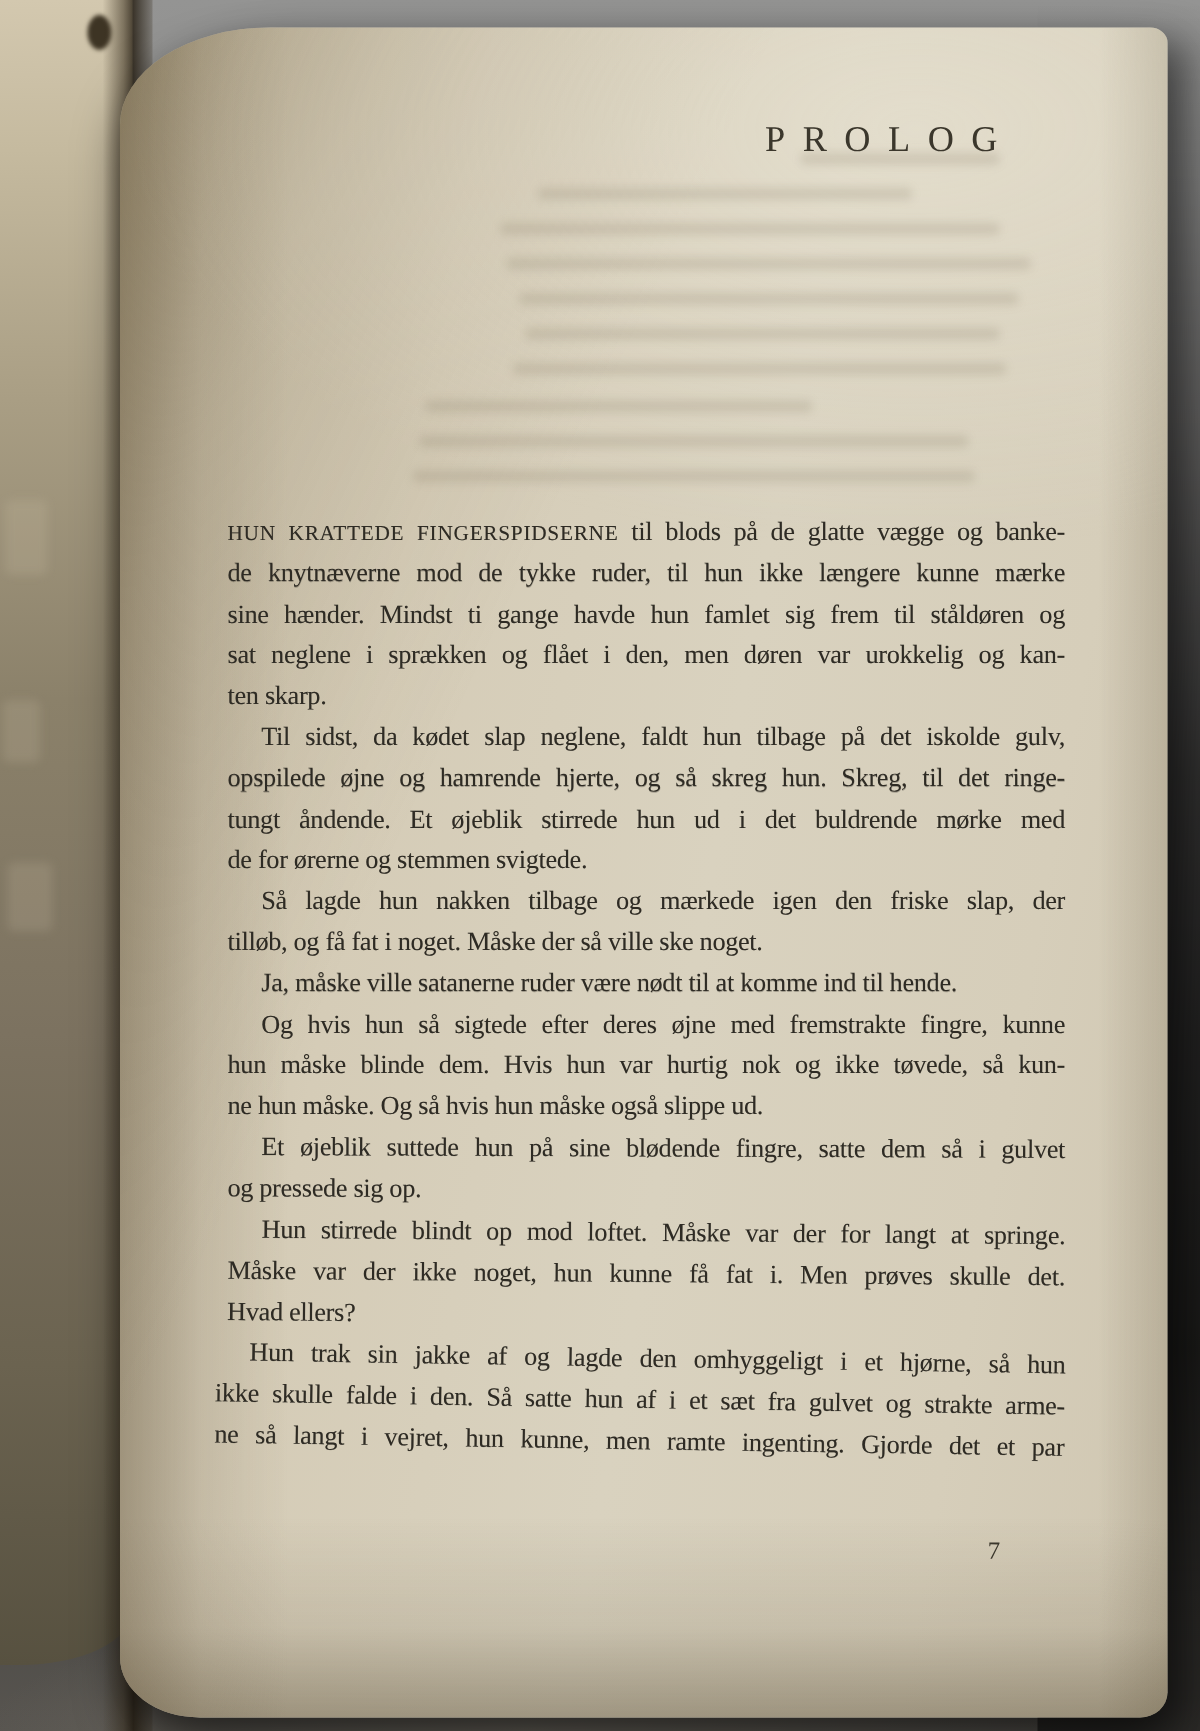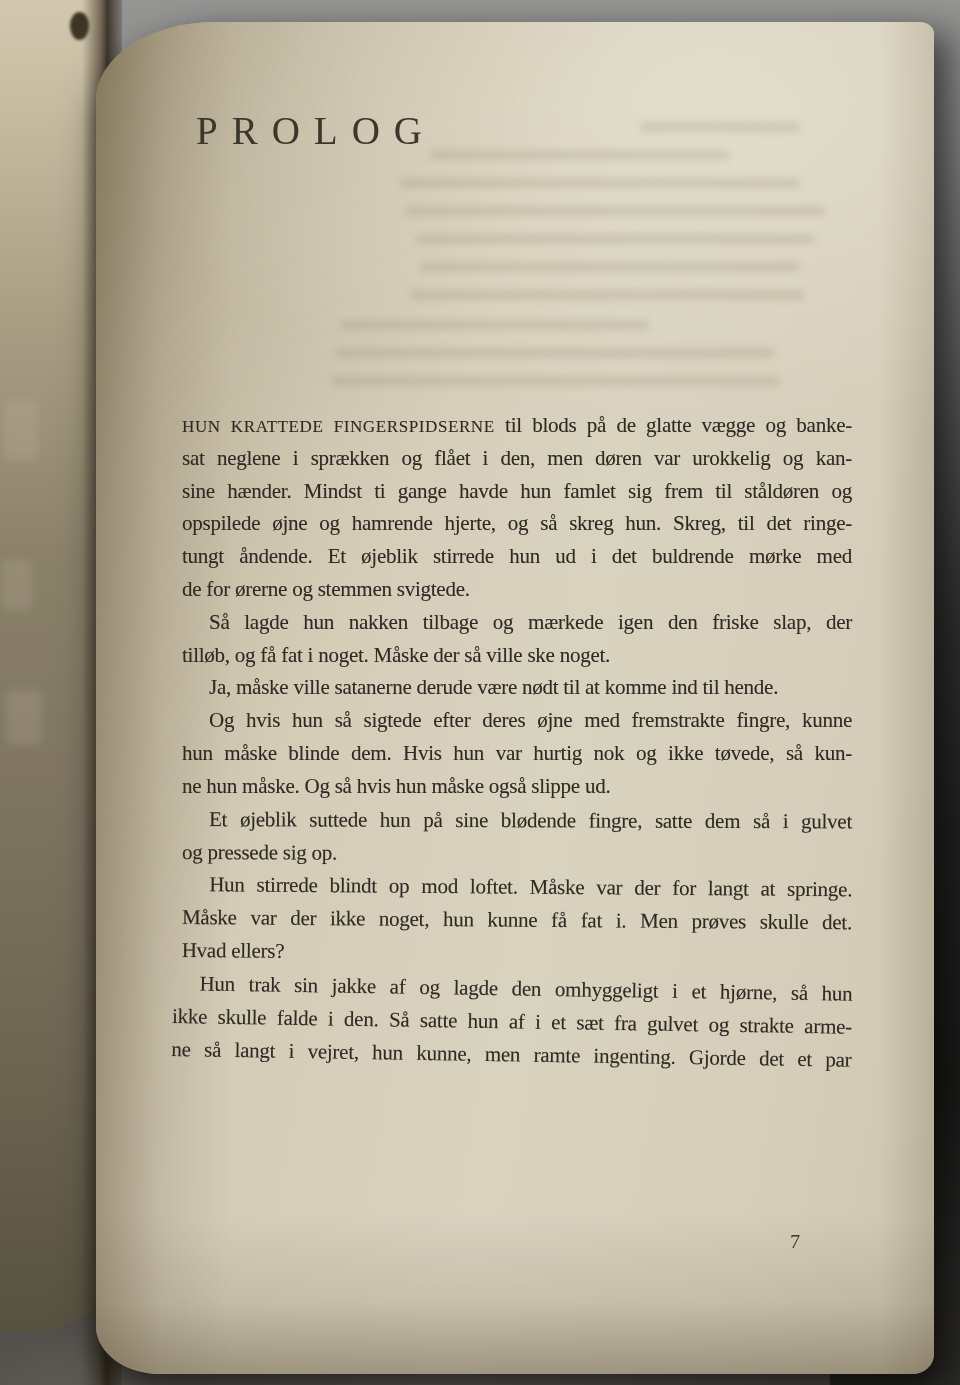--- a/index.html
+++ b/index.html
@@ -46,22 +46,22 @@
       linear-gradient(to top, rgba(78,66,43,0.42) 0px, rgba(78,66,43,0.12) 72px, rgba(0,0,0,0) 160px),
       linear-gradient(to left, rgba(98,86,60,0.22) 0px, rgba(0,0,0,0) 55px);
     pointer-events:none;
   }
   .ghost { position:absolute; left:0; top:0; width:960px; height:1385px; pointer-events:none; }
   .ghost .gl {
     position:absolute; height:10px; border-radius:5px;
     background:rgba(116,105,82,0.17); filter:blur(3.5px);
   }
   .title {
-    position:absolute; left:182px; top:108px; width:630px;
-    text-align:left; font-size:39px; letter-spacing:14px; text-indent:14px;
+    position:absolute; left:182px; top:96px; width:630px;
+    text-align:right; font-size:29px; letter-spacing:14px; text-indent:14px;
     color:#3b372c; white-space:nowrap;
   }
   .content {
     position:absolute; left:182px; top:409px; width:670px;
     font-size:21px; letter-spacing:-0.25px; color:#2e2b24;
     text-shadow:0.2px 0.2px 0 rgba(46,43,36,0.3);
   }
   .para { margin:0; }
   .line {
     display:block; white-space:nowrap; height:32.8px; line-height:32.8px;
@@ -106,34 +106,37 @@
     <div class="gl" style="left:335px; top:348px; width:440px;"></div>
     <div class="gl" style="left:330px; top:376px; width:450px;"></div>
     <div class="gl" style="left:640px; top:122px; width:160px;"></div>
   </div>
 
   <div class="title">PROLOG</div>
 
   <div class="content">
       <p class="para">
         <span class="line"><span class="lead">HUN KRATTEDE FINGERSPIDSERNE</span> til blods på de glatte vægge og banke-</span>
+        <span class="line">de knytnæverne mod de tykke ruder, til hun ikke længere kunne mærke</span>
+        <span class="line">sine hænder. Mindst ti gange havde hun famlet sig frem til ståldøren og</span>
         <span class="line">sat neglene i sprækken og flået i den, men døren var urokkelig og kan-</span>
-        <span class="line">sine hænder. Mindst ti gange havde hun famlet sig frem til ståldøren og</span>
+        <span class="line pl">ten skarp.</span>
       </p>
       <p class="para">
+        <span class="line ind">Til sidst, da kødet slap neglene, faldt hun tilbage på det iskolde gulv,</span>
         <span class="line">opspilede øjne og hamrende hjerte, og så skreg hun. Skreg, til det ringe-</span>
         <span class="line">tungt åndende. Et øjeblik stirrede hun ud i det buldrende mørke med</span>
         <span class="line pl">de for ørerne og stemmen svigtede.</span>
       </p>
       <p class="para">
         <span class="line ind">Så lagde hun nakken tilbage og mærkede igen den friske slap, der</span>
         <span class="line pl">tilløb, og få fat i noget. Måske der så ville ske noget.</span>
       </p>
       <p class="para">
-        <span class="line pl ind">Ja, måske ville satanerne derude være nødt til at komme ind til hende.</span>
+        <span class="line pl ind">Ja, måske ville satanerne ruder være nødt til at komme ind til hende.</span>
       </p>
       <p class="para">
         <span class="line ind">Og hvis hun så sigtede efter deres øjne med fremstrakte fingre, kunne</span>
         <span class="line">hun måske blinde dem. Hvis hun var hurtig nok og ikke tøvede, så kun-</span>
         <span class="line pl">ne hun måske. Og så hvis hun måske også slippe ud.</span>
       </p>
       <p class="para">
         <span class="line ind">Et øjeblik suttede hun på sine blødende fingre, satte dem så i gulvet</span>
         <span class="line pl">og pressede sig op.</span>
       </p>

